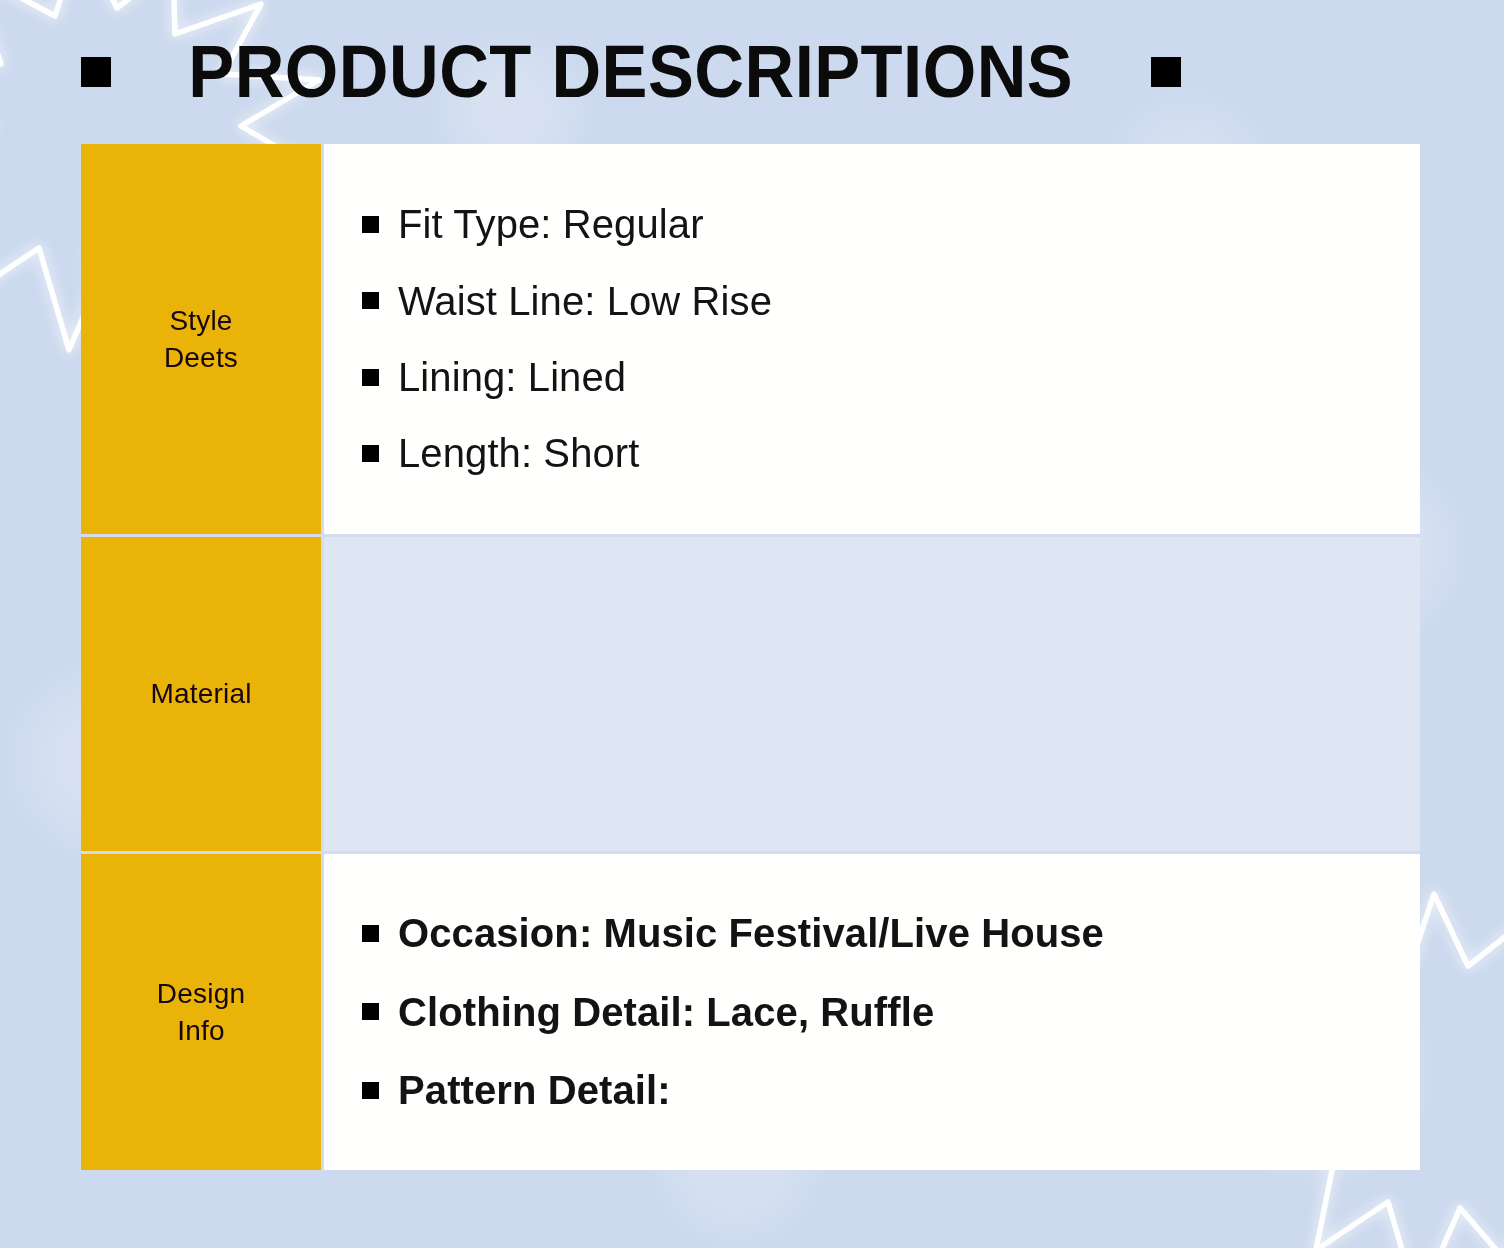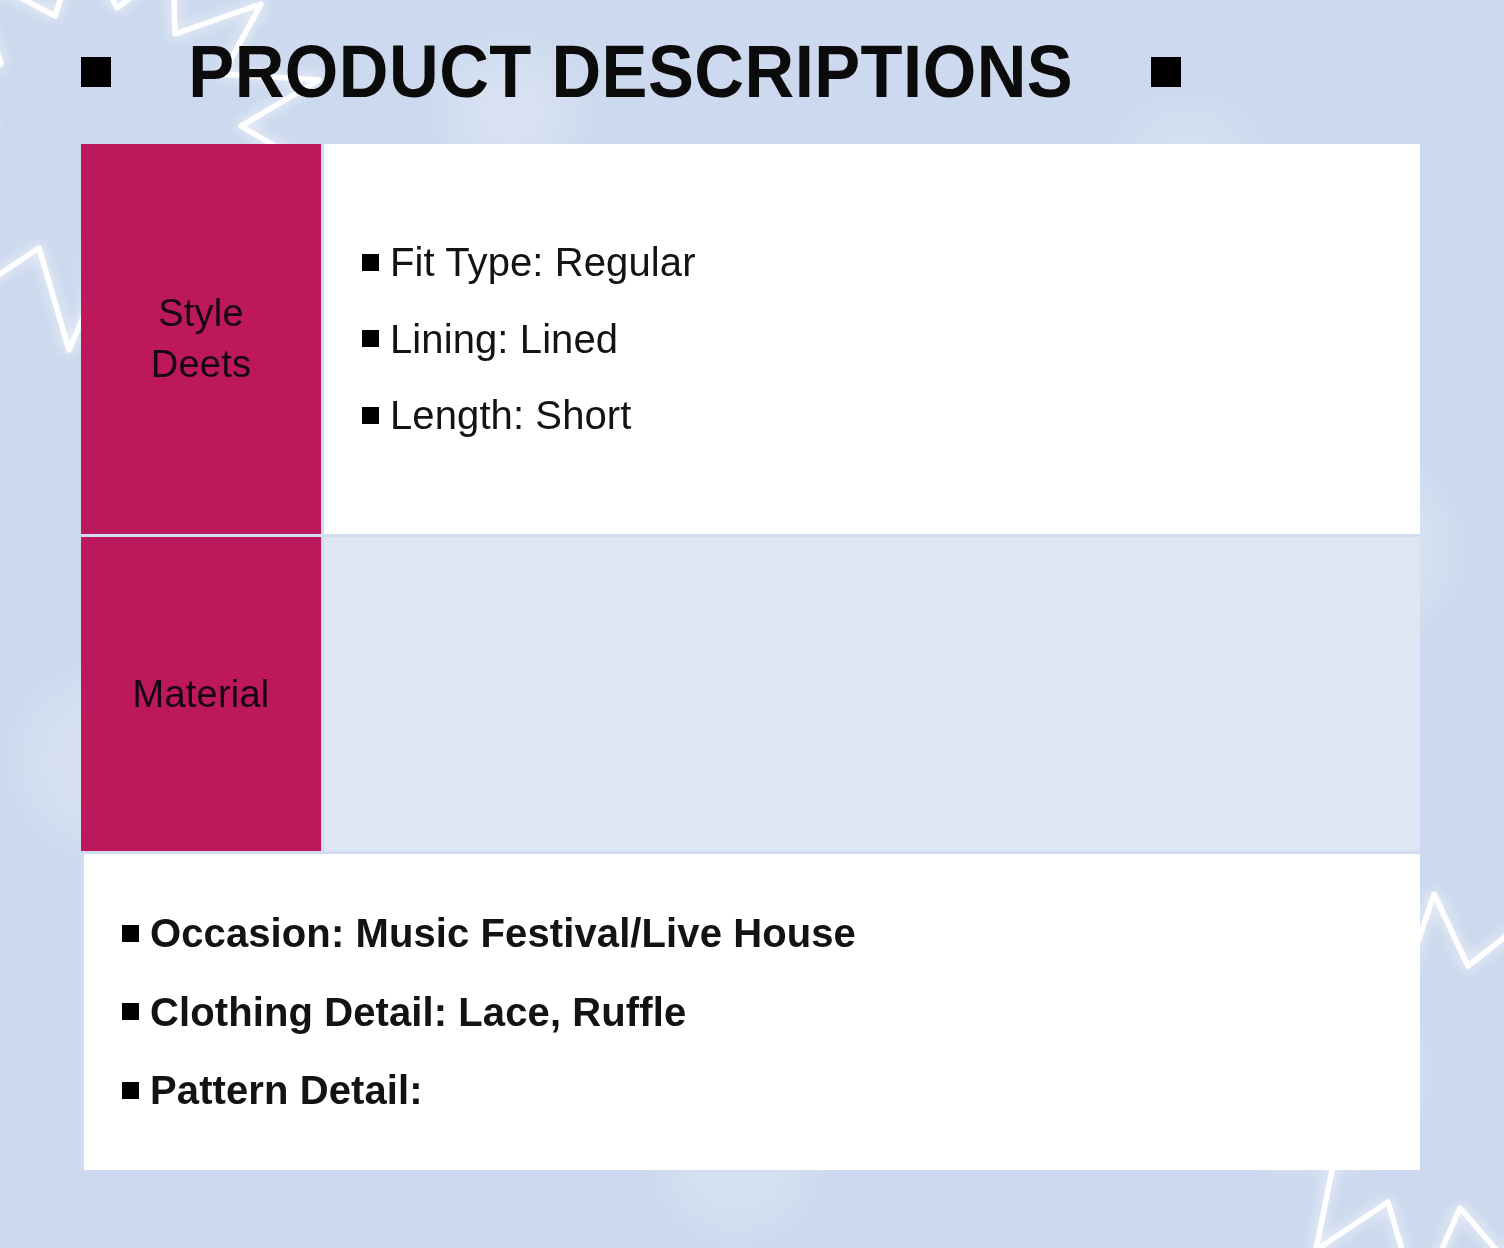--- a/index.html
+++ b/index.html
@@ -110,26 +110,26 @@
 
   .row-divider {
     height: 3px;
     background: #d3dcee;
     flex: none;
   }
 
   .row-label {
     width: 240px;
     flex: none;
-    background: #be185d;
+    background: #eab308;
     display: flex;
     align-items: center;
     justify-content: center;
     text-align: center;
-    font-size: 38px;
+    font-size: 28px;
     line-height: 1.33;
     color: #15060f;
     letter-spacing: 0.2px;
     white-space: pre-line;
   }
 
   .col-gap {
     width: 3px;
     flex: none;
     background: #d3dcee;
@@ -140,21 +140,21 @@
     background: #fffffe;
     display: flex;
     flex-direction: column;
     justify-content: center;
     padding: 6px 24px 6px 38px;
   }
 
   .bullet-item {
     display: flex;
     align-items: center;
-    gap: 11px;
+    gap: 19px;
     padding: 10px 0;
   }
 
   .bullet-square {
     width: 17px;
     height: 17px;
     background: #000000;
     flex: none;
   }
 
@@ -197,39 +197,45 @@
     <div class="row-label">Style
 Deets</div>
     <div class="col-gap"></div>
     <div class="row-content">
       <div class="bullet-item">
         <span class="bullet-square"></span>
         <span class="bullet-text">Fit Type: Regular</span>
       </div>
       <div class="bullet-item">
         <span class="bullet-square"></span>
+        <span class="bullet-text">Waist Line: Low Rise</span>
+      </div>
+      <div class="bullet-item">
+        <span class="bullet-square"></span>
         <span class="bullet-text">Lining: Lined</span>
       </div>
       <div class="bullet-item">
         <span class="bullet-square"></span>
         <span class="bullet-text">Length: Short</span>
       </div>
     </div>
   </div>
 
   <div class="row-divider"></div>
 
   <div class="spec-row" id="spec-row-material">
     <div class="row-label">Material</div>
     <div class="col-gap"></div>
   </div>
 
   <div class="row-divider"></div>
 
   <div class="spec-row" id="spec-row-design">
+    <div class="row-label">Design
+Info</div>
     <div class="col-gap"></div>
     <div class="row-content">
       <div class="bullet-item">
         <span class="bullet-square"></span>
         <span class="bullet-text">Occasion: Music Festival/Live House</span>
       </div>
       <div class="bullet-item">
         <span class="bullet-square"></span>
         <span class="bullet-text">Clothing Detail: Lace, Ruffle</span>
       </div>

